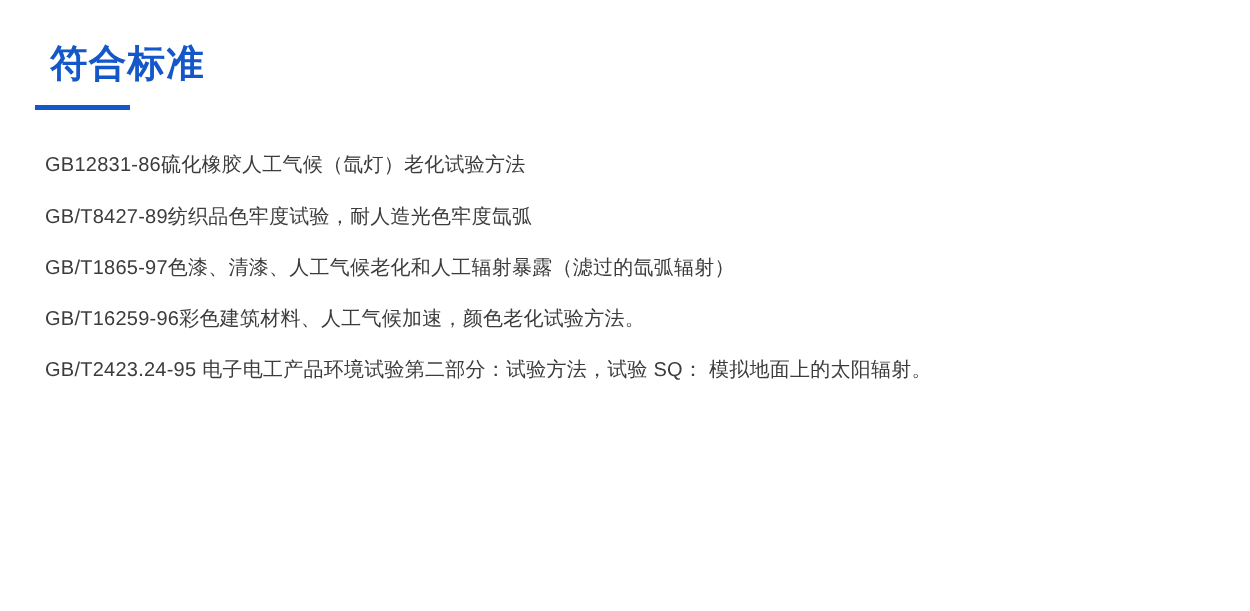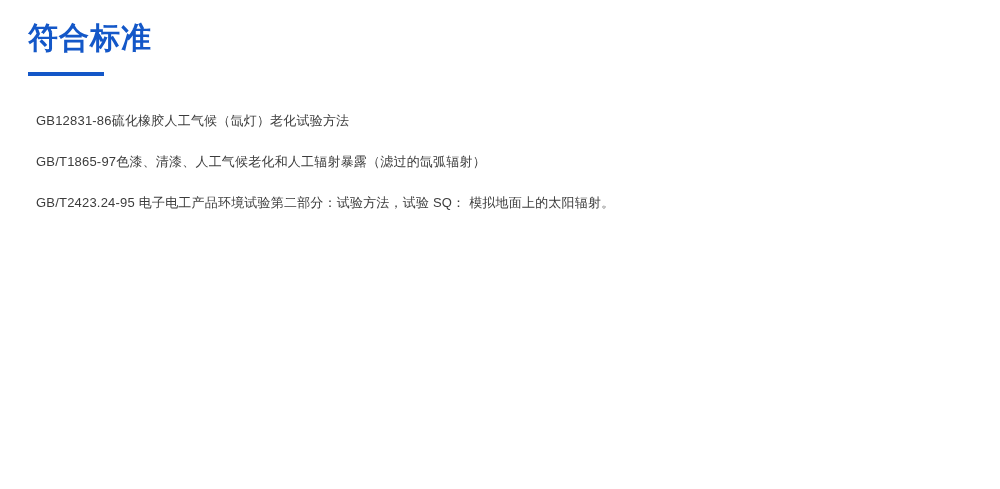--- a/index.html
+++ b/index.html
@@ -23,36 +23,36 @@
   }
   .heading-block {
     padding: 20px 0 0 28px;
   }
   .page-title {
     font-size: 30px;
     font-weight: bold;
     color: #1357c8;
     letter-spacing: 1px;
     line-height: 40px;
-    margin: 0;
-    font-family: Liberation Mono, monospace;
+    margin: 12px;
+    font-family: Liberation Sans, sans-serif;
   }
   .title-underline {
     margin-top: 12px;
     width: 76px;
     height: 4px;
     background: #1357c8;
   }
   .standards-list {
     margin: 34px 0 0 0;
     padding: 0 28px 0 36px;
     list-style: none;
   }
   .standard-item {
-    font-size: 13px;
+    font-size: 16px;
     line-height: 22px;
     color: #3c3c3c;
     margin-bottom: 19px;
     white-space: nowrap;
     letter-spacing: 0.2px;
   }
   .standard-item:last-child {
     margin-bottom: 0;
   }
 </style>
@@ -61,17 +61,19 @@
 
 <div class="page">
 
   <div class="heading-block">
     <h1 class="page-title">符合标准</h1>
     <div class="title-underline"></div>
   </div>
 
   <ul class="standards-list">
     <li class="standard-item">GB12831-86硫化橡胶人工气候（氙灯）老化试验方法</li>
+    <li class="standard-item">GB/T8427-89纺织品色牢度试验，耐人造光色牢度氙弧</li>
     <li class="standard-item">GB/T1865-97色漆、清漆、人工气候老化和人工辐射暴露（滤过的氙弧辐射）</li>
+    <li class="standard-item">GB/T16259-96彩色建筑材料、人工气候加速，颜色老化试验方法。</li>
     <li class="standard-item">GB/T2423.24-95 电子电工产品环境试验第二部分：试验方法，试验 SQ： 模拟地面上的太阳辐射。</li>
   </ul>
 
 </div>
 
 </body></html>

